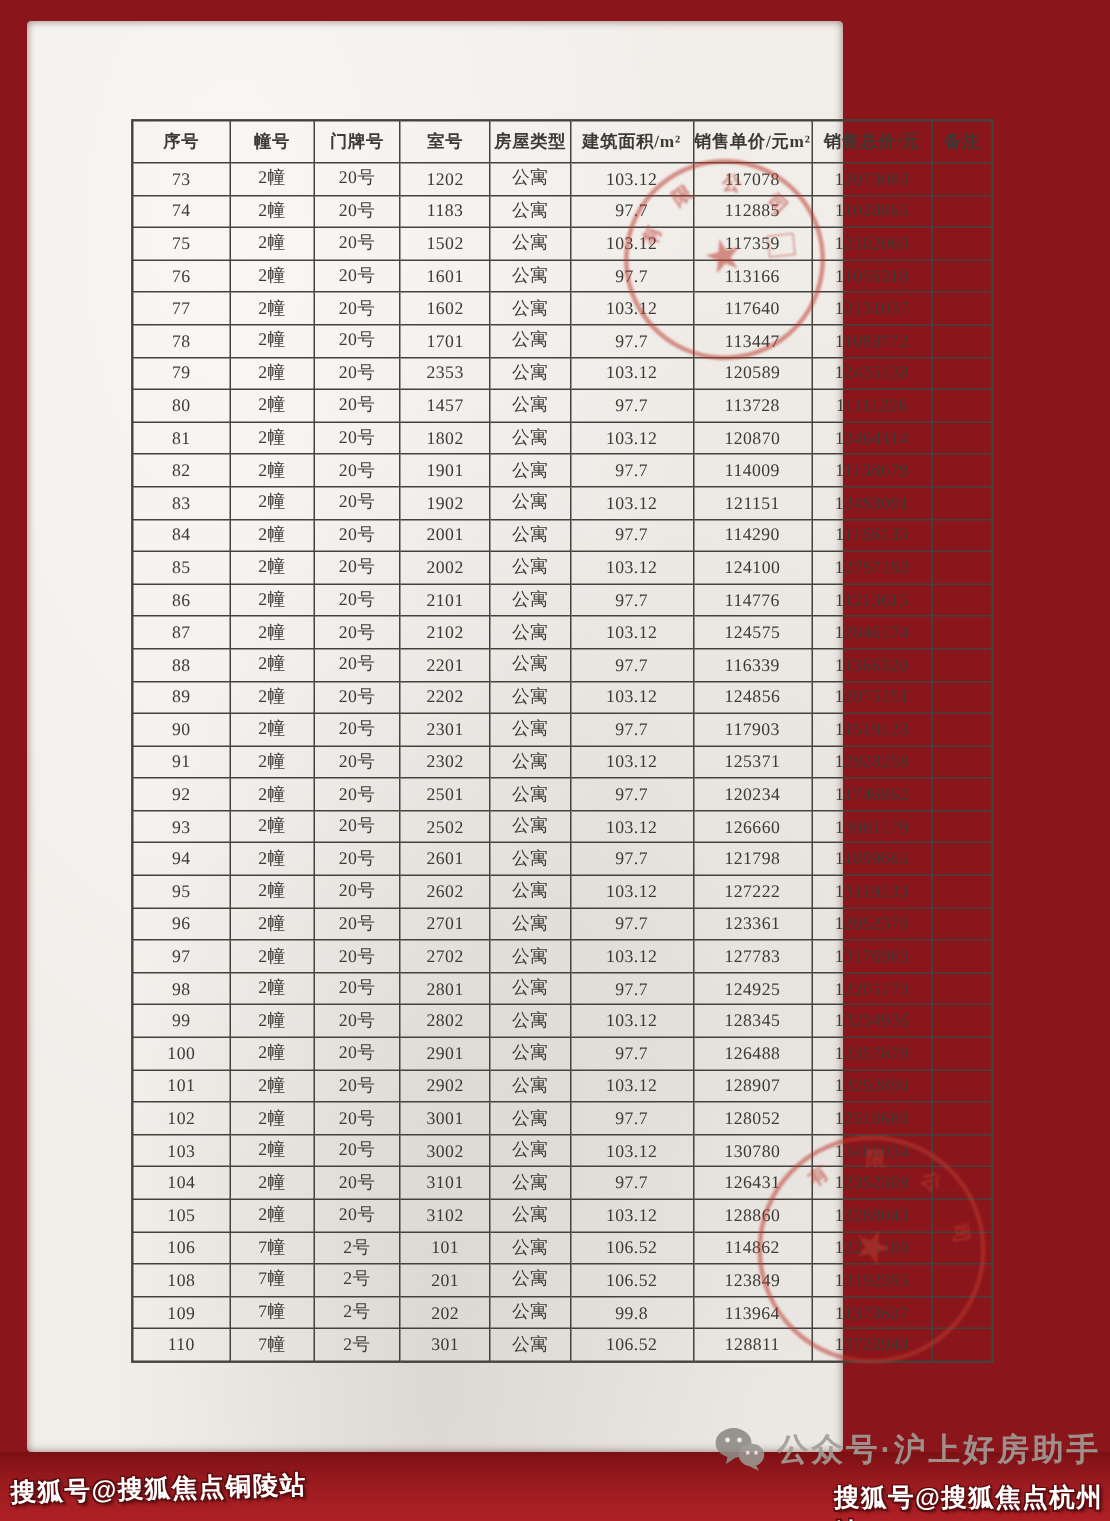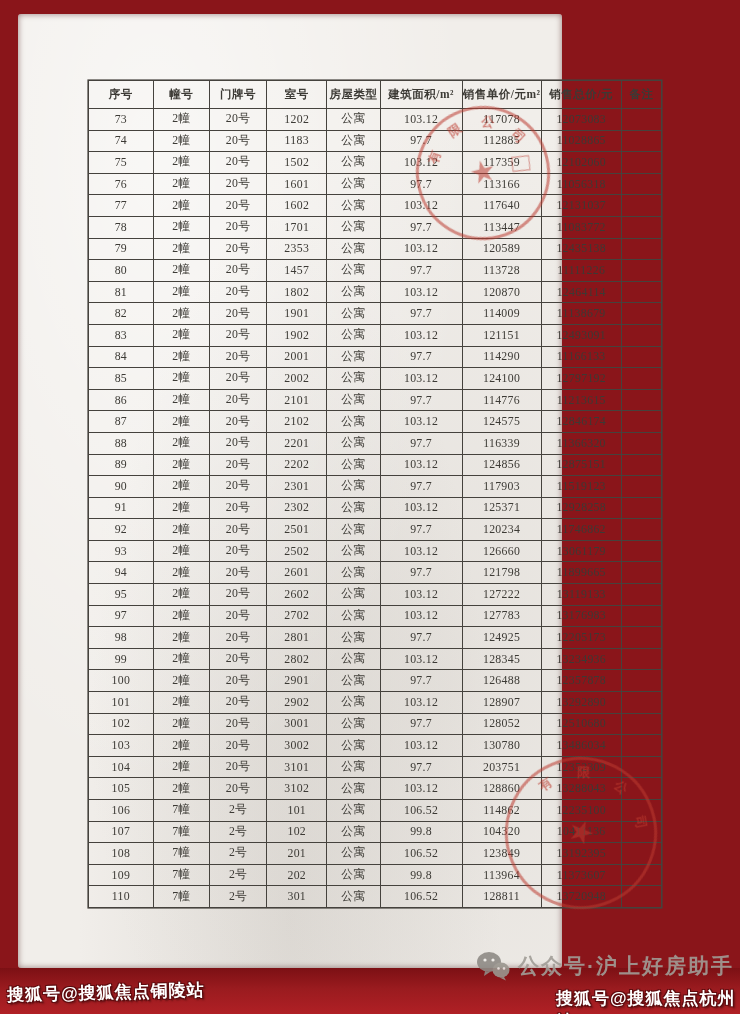--- a/index.html
+++ b/index.html
@@ -357,20 +357,31 @@
           <td>2幢</td>
           <td>20号</td>
           <td>2602</td>
           <td>公寓</td>
           <td>103.12</td>
           <td>127222</td>
           <td>13119133</td>
           <td></td>
         </tr>
         <tr>
+          <td>96</td>
+          <td>2幢</td>
+          <td>20号</td>
+          <td>2701</td>
+          <td>公寓</td>
+          <td>97.7</td>
+          <td>123361</td>
+          <td>12052370</td>
+          <td></td>
+        </tr>
+        <tr>
           <td>97</td>
           <td>2幢</td>
           <td>20号</td>
           <td>2702</td>
           <td>公寓</td>
           <td>103.12</td>
           <td>127783</td>
           <td>13176983</td>
           <td></td>
         </tr>
@@ -440,21 +451,21 @@
           <td>13486034</td>
           <td></td>
         </tr>
         <tr>
           <td>104</td>
           <td>2幢</td>
           <td>20号</td>
           <td>3101</td>
           <td>公寓</td>
           <td>97.7</td>
-          <td>203751</td>
+          <td>126431</td>
           <td>12352309</td>
           <td></td>
         </tr>
         <tr>
           <td>105</td>
           <td>2幢</td>
           <td>20号</td>
           <td>3102</td>
           <td>公寓</td>
           <td>103.12</td>
@@ -464,31 +475,20 @@
         </tr>
         <tr>
           <td>106</td>
           <td>7幢</td>
           <td>2号</td>
           <td>101</td>
           <td>公寓</td>
           <td>106.52</td>
           <td>114862</td>
           <td>12235100</td>
-          <td></td>
-        </tr>
-        <tr>
-          <td>107</td>
-          <td>7幢</td>
-          <td>2号</td>
-          <td>102</td>
-          <td>公寓</td>
-          <td>99.8</td>
-          <td>104320</td>
-          <td>10411136</td>
           <td></td>
         </tr>
         <tr>
           <td>108</td>
           <td>7幢</td>
           <td>2号</td>
           <td>201</td>
           <td>公寓</td>
           <td>106.52</td>
           <td>123849</td>

